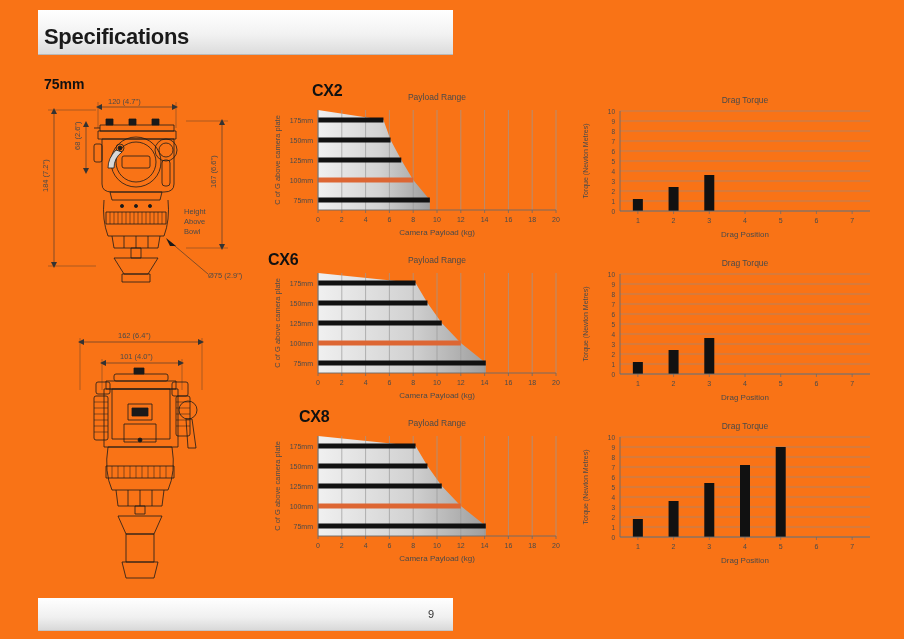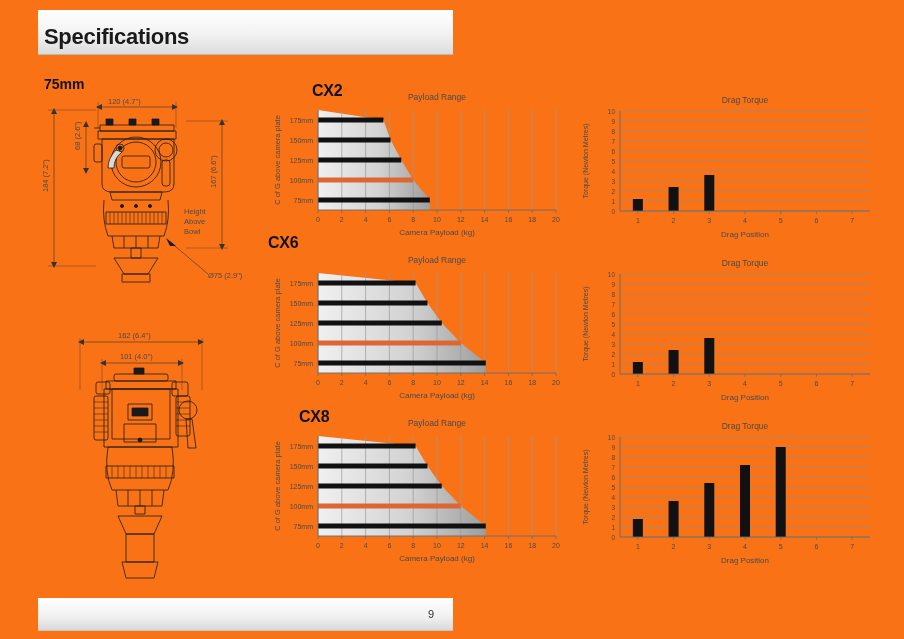--- a/index.html
+++ b/index.html
@@ -355,21 +355,21 @@
           <text x="238.42857142857144" y="130" font-size="7" text-anchor="middle" fill="#3a3a3a">6</text>
           <line x1="238.42857142857144" y1="118" x2="238.42857142857144" y2="121" stroke="#6a6a6a" stroke-width="0.7"></line>
           <text x="274.1428571428571" y="130" font-size="7" text-anchor="middle" fill="#3a3a3a">7</text>
           <line x1="274.1428571428571" y1="118" x2="274.1428571428571" y2="121" stroke="#6a6a6a" stroke-width="0.7"></line>
           <line x1="42" y1="18" x2="42" y2="118" stroke="#6a6a6a" stroke-width="0.9"></line>
           <line x1="42" y1="118" x2="292" y2="118" stroke="#6a6a6a" stroke-width="0.9"></line>
           <text x="167" y="144" font-size="8" text-anchor="middle" fill="#3a3a3a">Drag Position</text>
           <text x="10" y="68" font-size="7" text-anchor="middle" fill="#3a3a3a" transform="rotate(-90 10 68)">Torque (Newton Metres)</text>
         </svg>
       </div>
-      <div class="model-label" style="left: 268px; top: 234px;">CX6</div>
+      <div class="model-label" style="left: 268px; top: 251px;">CX6</div>
       <div class="chart" style="left: 268px; top: 251px;">
         <svg width="295" height="155" viewBox="0 0 295 155">
           <text x="169" y="12" font-size="8.5" text-anchor="middle" fill="#3a3a3a">Payload Range</text>
           <defs>
             <linearGradient id="g1" x1="0" y1="0" x2="1" y2="0">
               <stop offset="0%" stop-color="#f0f0f0"></stop>
               <stop offset="55%" stop-color="#d2d2d2"></stop>
               <stop offset="100%" stop-color="#9e9e9e"></stop>
             </linearGradient>
           </defs>

